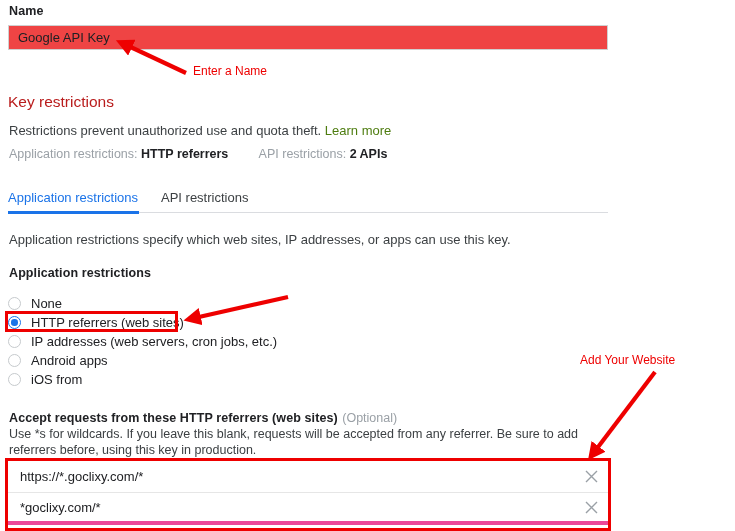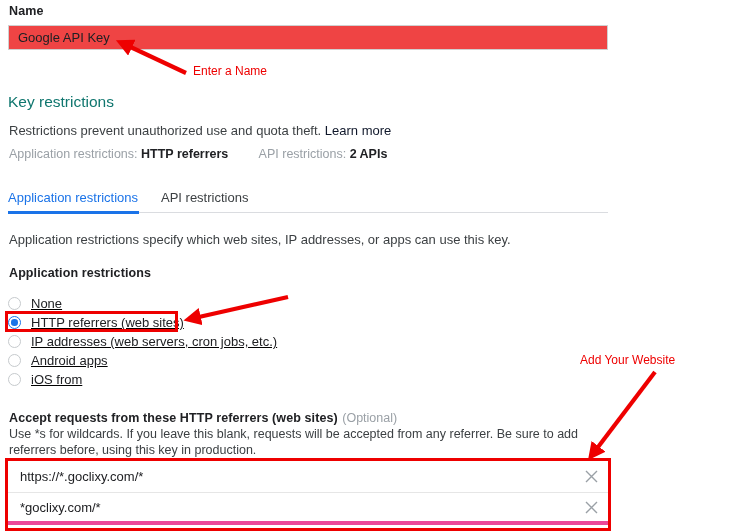--- a/index.html
+++ b/index.html
@@ -20,21 +20,21 @@
   }
 
   
   .lbl-bold {
     font-size: 12.5px;
     font-weight: bold;
     color: #202124;
     letter-spacing: 0.1px;
   }
   .link {
-    color: #0f172a;
+    color: #4d7c0f;
     text-decoration: none;
     cursor: pointer;
   }
 
   
   #name-label {
     position: absolute;
     left: 9px;
     top: 4px;
   }
@@ -60,21 +60,21 @@
     color: #202124;
     background: transparent;
   }
 
   
   #key-restrictions-title {
     position: absolute;
     left: 8px;
     top: 93px;
     font-size: 15.5px;
-    color: #0f766e;
+    color: #b91c1c;
     font-weight: normal;
   }
   #restrictions-desc {
     position: absolute;
     left: 9px;
     top: 123px;
     font-size: 13px;
     color: #3c4043;
     white-space: nowrap;
   }
@@ -148,21 +148,20 @@
     position: absolute;
     left: 8px;
     top: 294px;
   }
   .radio-row {
     position: relative;
     height: 19px;
     display: flex;
     align-items: center;
     cursor: pointer;
-    text-decoration: underline;
   }
   .radio-dot {
     width: 13px;
     height: 13px;
     border-radius: 50%;
     border: 1.6px solid #c6cacd;
     box-sizing: border-box;
     background: #fff;
     flex: 0 0 auto;
     margin-right: 10px;

